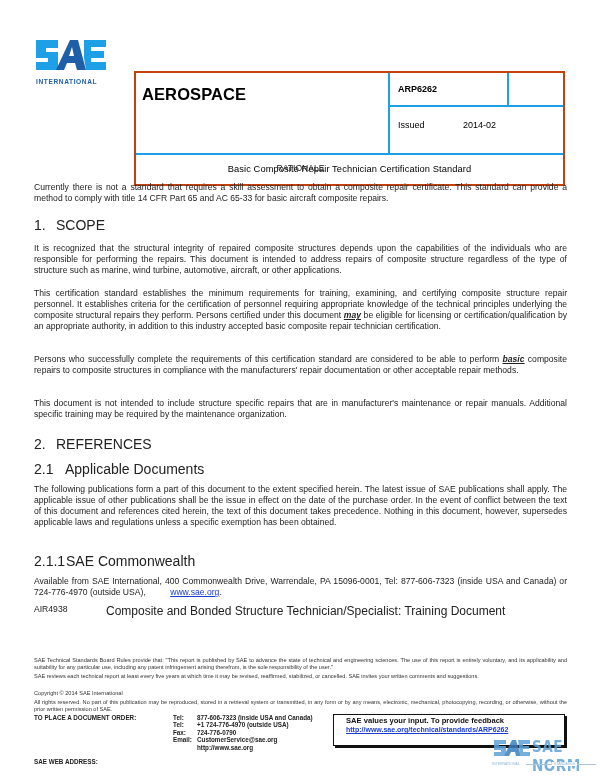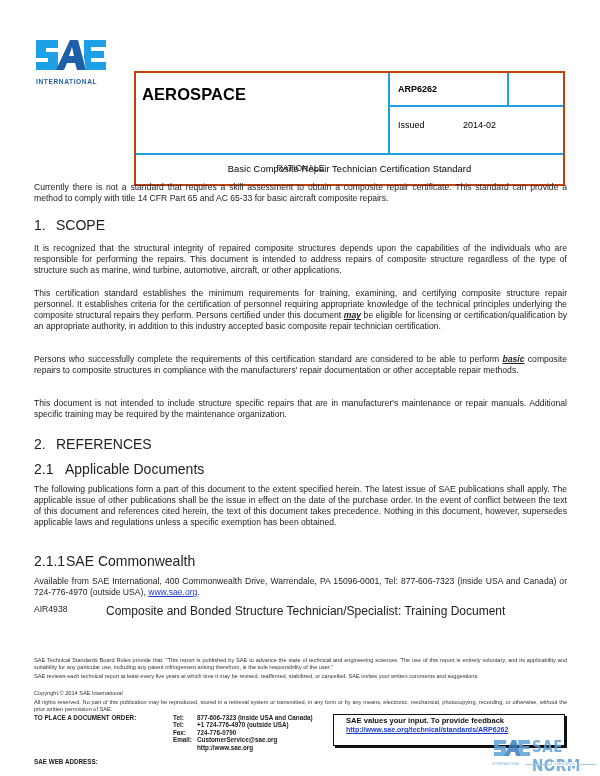--- a/index.html
+++ b/index.html
@@ -21,21 +21,21 @@
   .hdr .issued-val { position: absolute; left: 327px; top: 47px; font-size: 9px; color: #000; }
   .hdr .subtitle { position: absolute; left: 0; right: 0; top: 91px; text-align: center; font-size: 9.3px; color: #000; letter-spacing: 0.1px; }
 
   .body-txt { position: absolute; left: 34px; width: 533px; font-size: 8.6px; line-height: 11.1px; color: #222; text-align: justify; }
   .center { text-align: center; }
   .h { position: absolute; left: 34px; font-size: 14px; color: #222; }
   .h .num { display: inline-block; width: 22px; }
   .h .num2 { display: inline-block; width: 31px; }
   .h .num3 { display: inline-block; width: 32px; }
   .em { font-weight: bold; font-style: italic; text-decoration: underline; }
-  a.link { color: #1a3cd0; text-decoration: underline; }
+  a.link { color: #1a3cd0; text-decoration: underline; margin-left: 22px; }
 
   .ref-code { position: absolute; left: 34px; top: 604px; font-size: 8.6px; color: #222; }
   .ref-title { position: absolute; left: 106px; top: 604px; font-size: 12px; color: #222; }
 
   .fine { position: absolute; left: 34px; width: 533px; font-size: 5.6px; line-height: 7.2px; color: #333; text-align: justify; }
 
   .order { position: absolute; left: 34px; top: 714px; font-size: 6.3px; color: #222; line-height: 7.4px; }
   .order .lbl { position: absolute; left: 0; top: 0; font-weight: bold; width: 130px; }
   .order .web-lbl { position: absolute; left: 0; top: 44px; font-weight: bold; width: 130px; }
   .order .keys { position: absolute; left: 139px; top: 0; width: 28px; font-weight: bold; }

